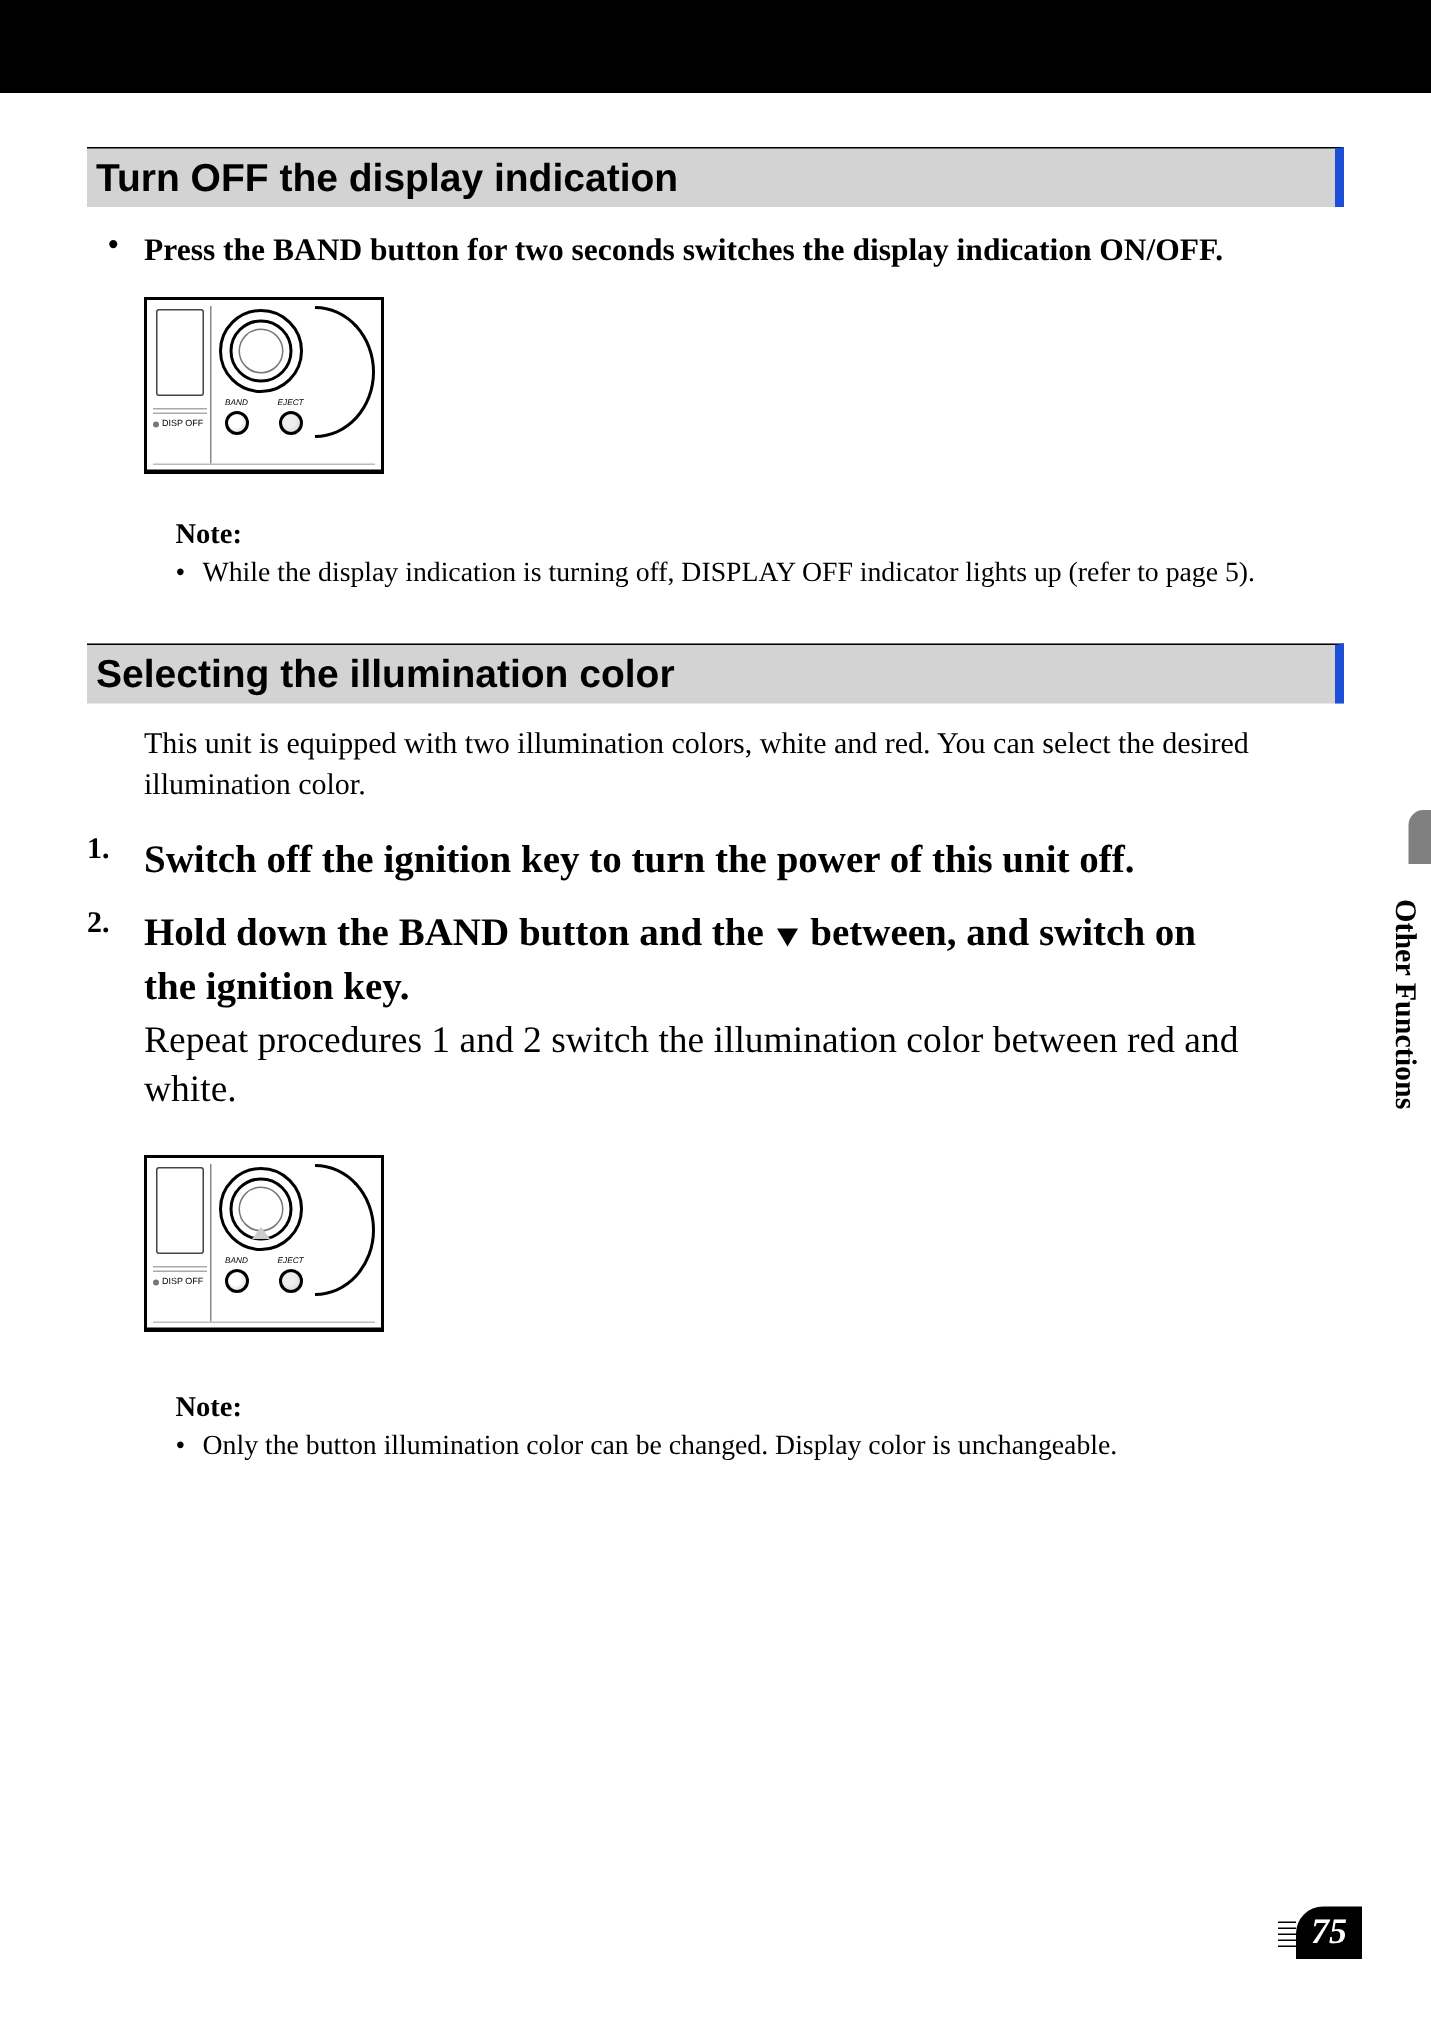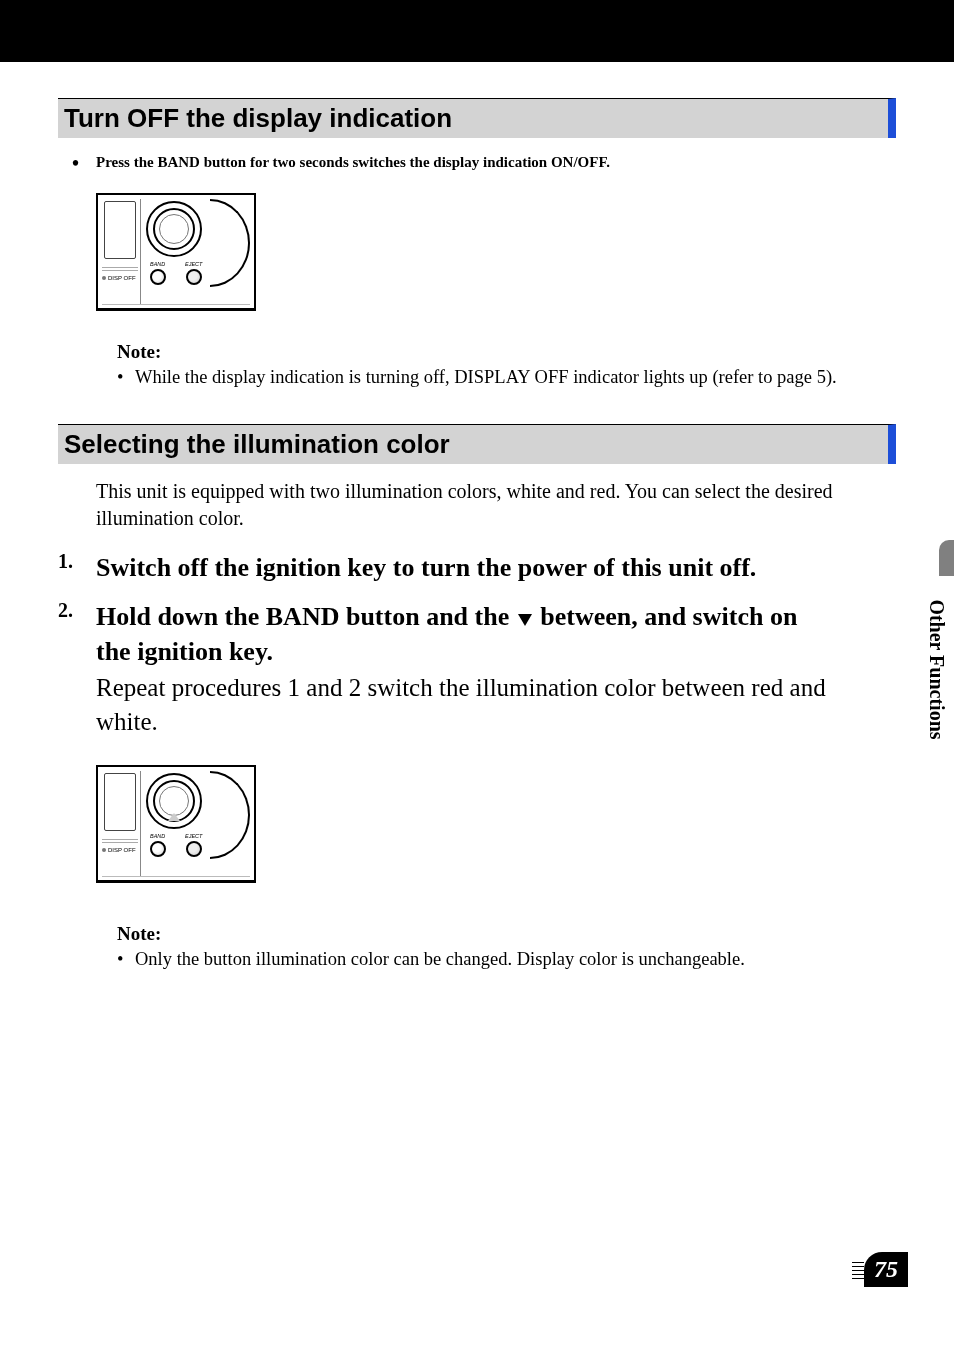--- a/index.html
+++ b/index.html
@@ -22,21 +22,21 @@
     left: 58px;
     right: 58px;
     top: 98px;
   }
   .section-heading {
     font-family: Arial, Helvetica, sans-serif;
     font-weight: bold;
     font-size: 26px;
     background: #d3d3d3;
     border-top: 1px solid #000;
-    border-right: 8px solid #1d4ed8;
+    border-right: 6px solid #1d4ed8;
     padding: 4px 6px 4px 6px;
     margin-bottom: 14px;
   }
   .body-text {
     font-size: 20px;
     line-height: 1.35;
     margin-left: 38px;
     margin-right: 10px;
     margin-bottom: 18px;
   }
@@ -45,21 +45,21 @@
     margin-top: 4px;
     margin-bottom: 14px;
   }
   .bullet-marker, .step-marker {
     width: 38px;
     flex-shrink: 0;
     font-size: 20px;
   }
   .step-marker { font-weight: bold; }
   .bullet-bold {
-    font-size: 15px;
+    font-size: 21px;
     font-weight: bold;
     line-height: 1.35;
     flex: 1;
     padding-right: 60px;
   }
   .step-content { flex: 1; padding-right: 60px; }
   .step-bold {
     font-size: 26px;
     font-weight: bold;
     line-height: 1.35;
@@ -209,21 +209,21 @@
     font-family: "Times New Roman", serif;
     font-weight: bold;
     font-size: 20px;
     white-space: nowrap;
     text-align: center;
     width: 200px;
   }
   .footer {
     position: absolute;
     right: 46px;
-    bottom: 64px;
+    bottom: 45px;
     height: 38px;
     display: flex;
     align-items: center;
   }
   .footer .staff {
     width: 12px;
     margin-right: 0;
   }
   .footer .staff div { border-top: 1px solid #000; margin-top: 3px; }
   .footer .page {

